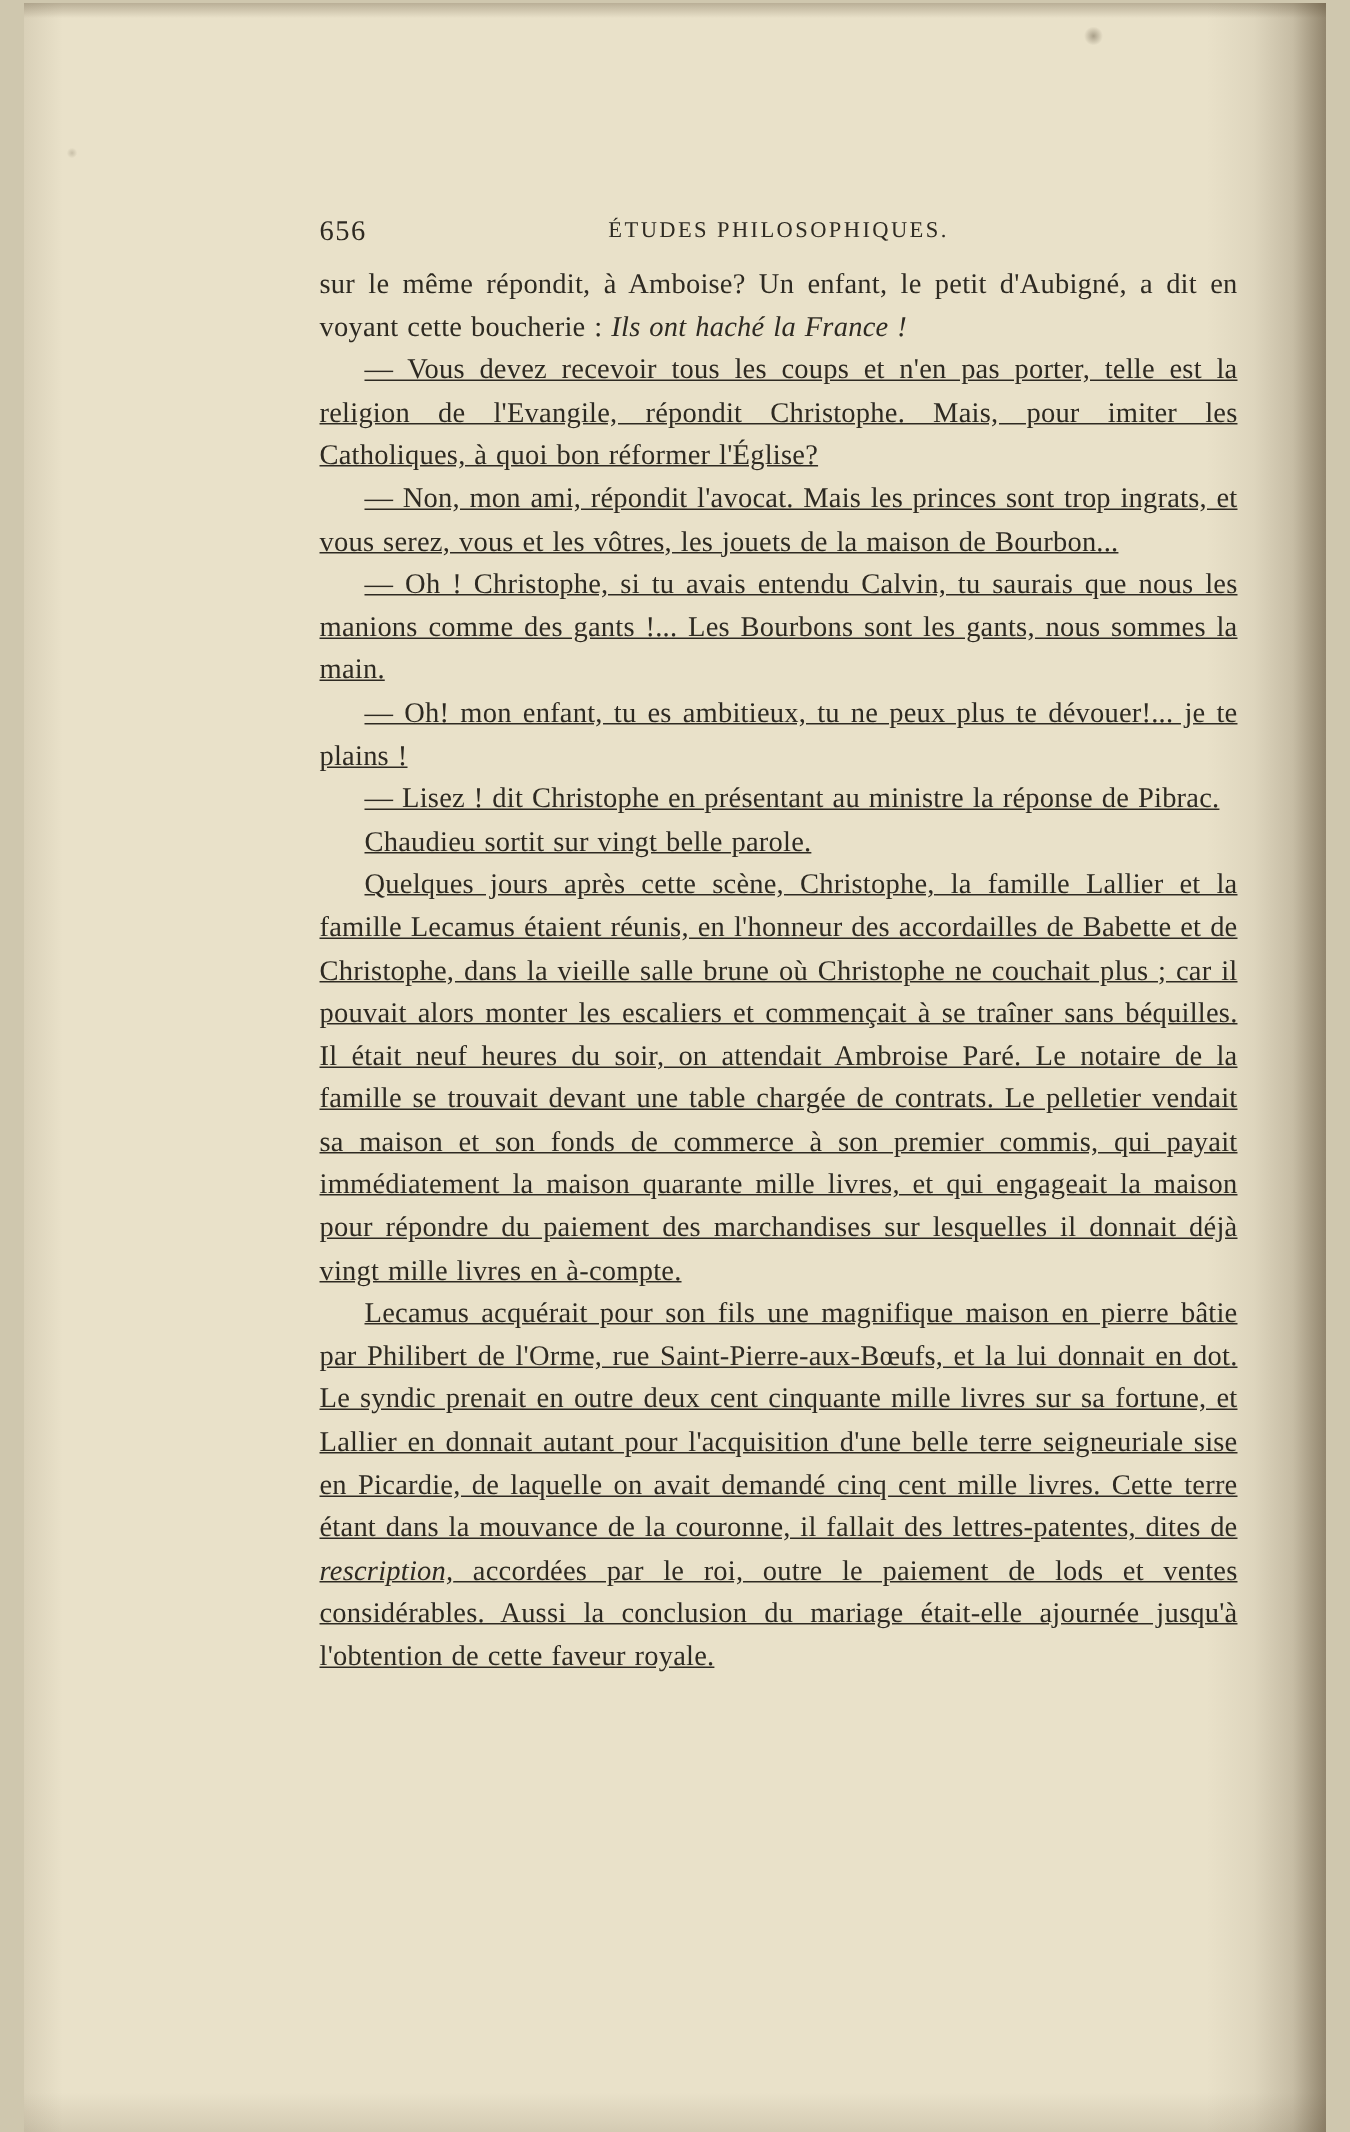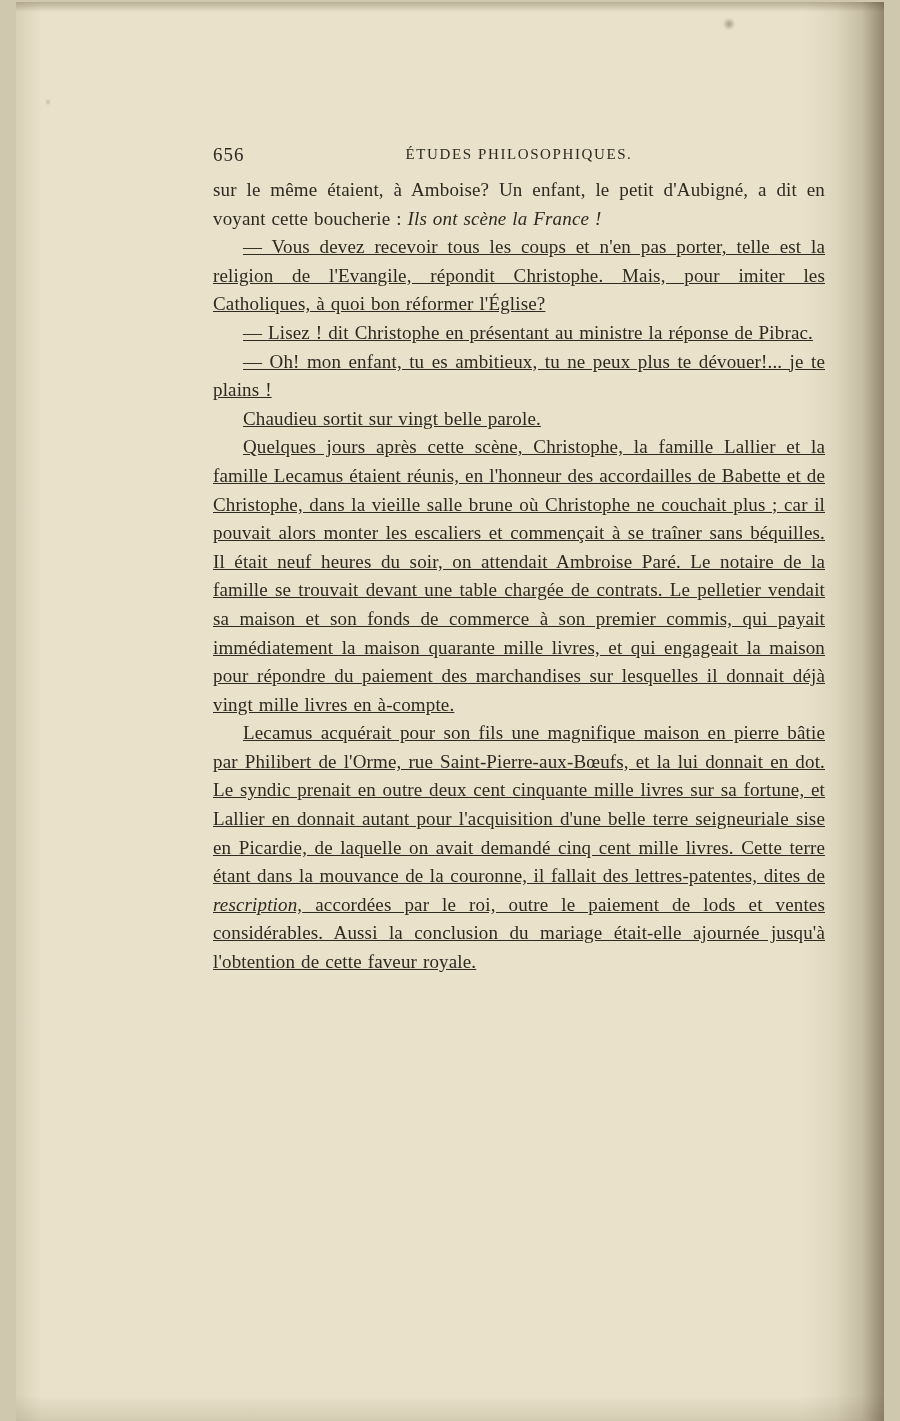--- a/index.html
+++ b/index.html
@@ -75,22 +75,24 @@
 </head>
 <body>
 
 <div class="page">
   <div class="content">
     <div class="header">
       <span class="pagenum">656</span>
       <span class="running-title">ÉTUDES PHILOSOPHIQUES.</span>
     </div>
     <div class="text-block">
-        <p class=""><span>sur le même étaient, à Amboise? Un enfant, le petit d'Aubigné, a dit en voyant cette boucherie : </span><span class="italic">Ils ont scène la France !</span></p>
+        <p class=""><span>sur le même répondit, à Amboise? Un enfant, le petit d'Aubigné, a dit en voyant cette boucherie : </span><span class="italic">Ils ont haché la France !</span></p>
         <p class="indent"><span>— Vous devez recevoir tous les coups et n'en pas porter, telle est la religion de l'Evangile, répondit Christophe. Mais, pour imiter les Catholiques, à quoi bon réformer l'Église?</span></p>
+        <p class="indent"><span>— Non, mon ami, répondit l'avocat. Mais les princes sont trop ingrats, et vous serez, vous et les vôtres, les jouets de la maison de Bourbon...</span></p>
+        <p class="indent"><span>— Oh ! Christophe, si tu avais entendu Calvin, tu saurais que nous les manions comme des gants !... Les Bourbons sont les gants, nous sommes la main.</span></p>
+        <p class="indent"><span>— Oh! mon enfant, tu es ambitieux, tu ne peux plus te dévouer!... je te plains !</span></p>
         <p class="indent"><span>— Lisez ! dit Christophe en présentant au ministre la réponse de Pibrac.</span></p>
-        <p class="indent"><span>— Oh! mon enfant, tu es ambitieux, tu ne peux plus te dévouer!... je te plains !</span></p>
         <p class="indent"><span>Chaudieu sortit sur vingt belle parole.</span></p>
         <p class="indent"><span>Quelques jours après cette scène, Christophe, la famille Lallier et la famille Lecamus étaient réunis, en l'honneur des accordailles de Babette et de Christophe, dans la vieille salle brune où Christophe ne couchait plus ; car il pouvait alors monter les escaliers et commençait à se traîner sans béquilles. Il était neuf heures du soir, on attendait Ambroise Paré. Le notaire de la famille se trouvait devant une table chargée de contrats. Le pelletier vendait sa maison et son fonds de commerce à son premier commis, qui payait immédiatement la maison quarante mille livres, et qui engageait la maison pour répondre du paiement des marchandises sur lesquelles il donnait déjà vingt mille livres en à-compte.</span></p>
         <p class="indent"><span>Lecamus acquérait pour son fils une magnifique maison en pierre bâtie par Philibert de l'Orme, rue Saint-Pierre-aux-Bœufs, et la lui donnait en dot. Le syndic prenait en outre deux cent cinquante mille livres sur sa fortune, et Lallier en donnait autant pour l'acquisition d'une belle terre seigneuriale sise en Picardie, de laquelle on avait demandé cinq cent mille livres. Cette terre étant dans la mouvance de la couronne, il fallait des lettres-patentes, dites de </span><span class="italic">rescription,</span><span> accordées par le roi, outre le paiement de lods et ventes considérables. Aussi la conclusion du mariage était-elle ajournée jusqu'à l'obtention de cette faveur royale.</span></p>
       </div>
   </div>
 </div>
 
 </body></html>

